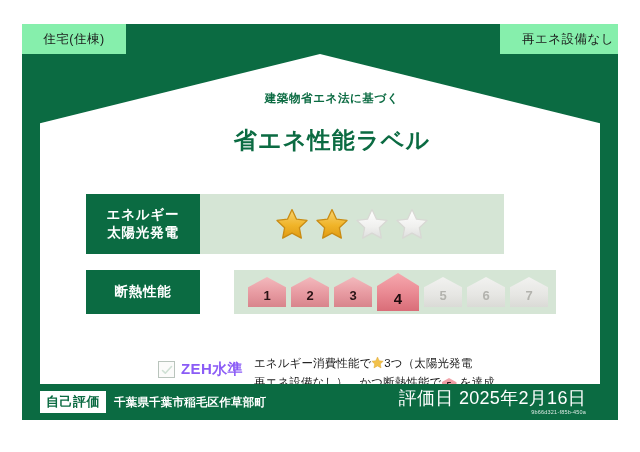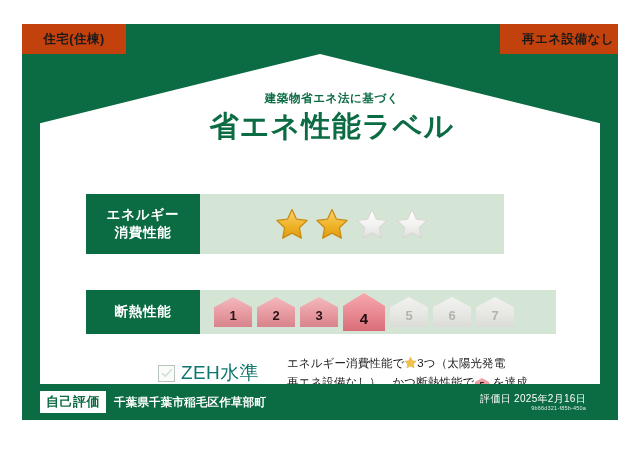--- a/index.html
+++ b/index.html
@@ -23,24 +23,24 @@
     height: 396px;
     background: #0b6b42;
     box-sizing: border-box;
   }
 
   
   .corner-badge {
     position: absolute;
     top: 0;
     height: 30px;
-    background: #c2410c;
+    background: #86efac;
     color: #1a1a1a;
     font-size: 12.5px;
-    font-weight: bold;
+    font-weight: normal;
     letter-spacing: 0.5px;
     display: flex;
     align-items: center;
     justify-content: center;
     box-sizing: border-box;
   }
   #badge-building-type {
     left: 0;
     width: 104px;
   }
@@ -70,37 +70,37 @@
     text-align: center;
   }
   #title-sub {
     font-size: 11.5px;
     font-weight: bold;
     color: #0b6b42;
     letter-spacing: 0.6px;
     line-height: 1.2;
   }
   #title-main {
-    font-size: 29px;
+    font-size: 23px;
     font-weight: bold;
     color: #0b6b42;
     letter-spacing: 1.2px;
     line-height: 1.25;
-    margin-top: 2px;
+    margin-top: 20px;
   }
 
   
   .metric-row {
     position: absolute;
     left: 46px;
     display: flex;
     align-items: stretch;
   }
   #row-energy { top: 140px; width: 418px; height: 60px; }
-  #row-insulation { top: 236px; width: 470px; height: 44px; }
+  #row-insulation { top: 216px; width: 470px; height: 44px; gap: 34px; }
 
   .metric-name {
     width: 114px;
     background: #0b6b42;
     color: #ffffff;
     font-size: 13.5px;
     font-weight: bold;
     letter-spacing: 0.8px;
     display: flex;
     flex-direction: column;
@@ -180,28 +180,28 @@
     height: 17px;
     border: 1.4px solid #b9c4bc;
     background: #fbfbfa;
     display: flex;
     align-items: center;
     justify-content: center;
     margin-right: 6px;
     box-sizing: border-box;
   }
   #zeh-label {
-    font-size: 19px;
-    font-weight: normal;
-    color: #0f766e;
+    font-size: 15px;
+    font-weight: bold;
+    color: #8b5cf6;
     letter-spacing: 0.4px;
     white-space: nowrap;
   }
   #zeh-desc {
-    margin-left: 28px;
+    margin-left: 11px;
     font-size: 11.5px;
     color: #1a1a1a;
     line-height: 1.65;
     letter-spacing: 0.1px;
   }
   .inline-star {
     display: inline-block;
     vertical-align: -2px;
     width: 13px;
     height: 13px;
@@ -248,21 +248,21 @@
     letter-spacing: 0.2px;
     font-weight: bold;
   }
   #footer-right {
     margin-left: auto;
     text-align: right;
     color: #ffffff;
     padding-right: 14px;
   }
   #eval-date {
-    font-size: 10px;
+    font-size: 18px;
     letter-spacing: 0.3px;
     line-height: 1.1;
   }
   #eval-id {
     font-size: 5.5px;
     letter-spacing: 0.2px;
     opacity: 0.85;
     margin-top: 1px;
   }
 </style>
@@ -282,21 +282,21 @@
   <div id="house-body">
 
     <div id="title-block">
       <div id="title-sub">建築物省エネ法に基づく</div>
       <div id="title-main">省エネ性能ラベル</div>
     </div>
 
     <div id="row-energy" class="metric-row">
       <div class="metric-name">
         <span>エネルギー</span>
-        <span>消費性能</span>
+        <span>太陽光発電</span>
       </div>
       <div class="metric-value" id="energy-stars">
           <svg class="star" viewBox="0 0 24 24">
             <defs>
               <linearGradient id="sg0" x1="0" y1="0" x2="0" y2="1">
                 <stop offset="0%" stop-color="#f7d372"></stop>
                 <stop offset="55%" stop-color="#f0b429"></stop>
                 <stop offset="100%" stop-color="#e09a12"></stop>
               </linearGradient>
             </defs>

